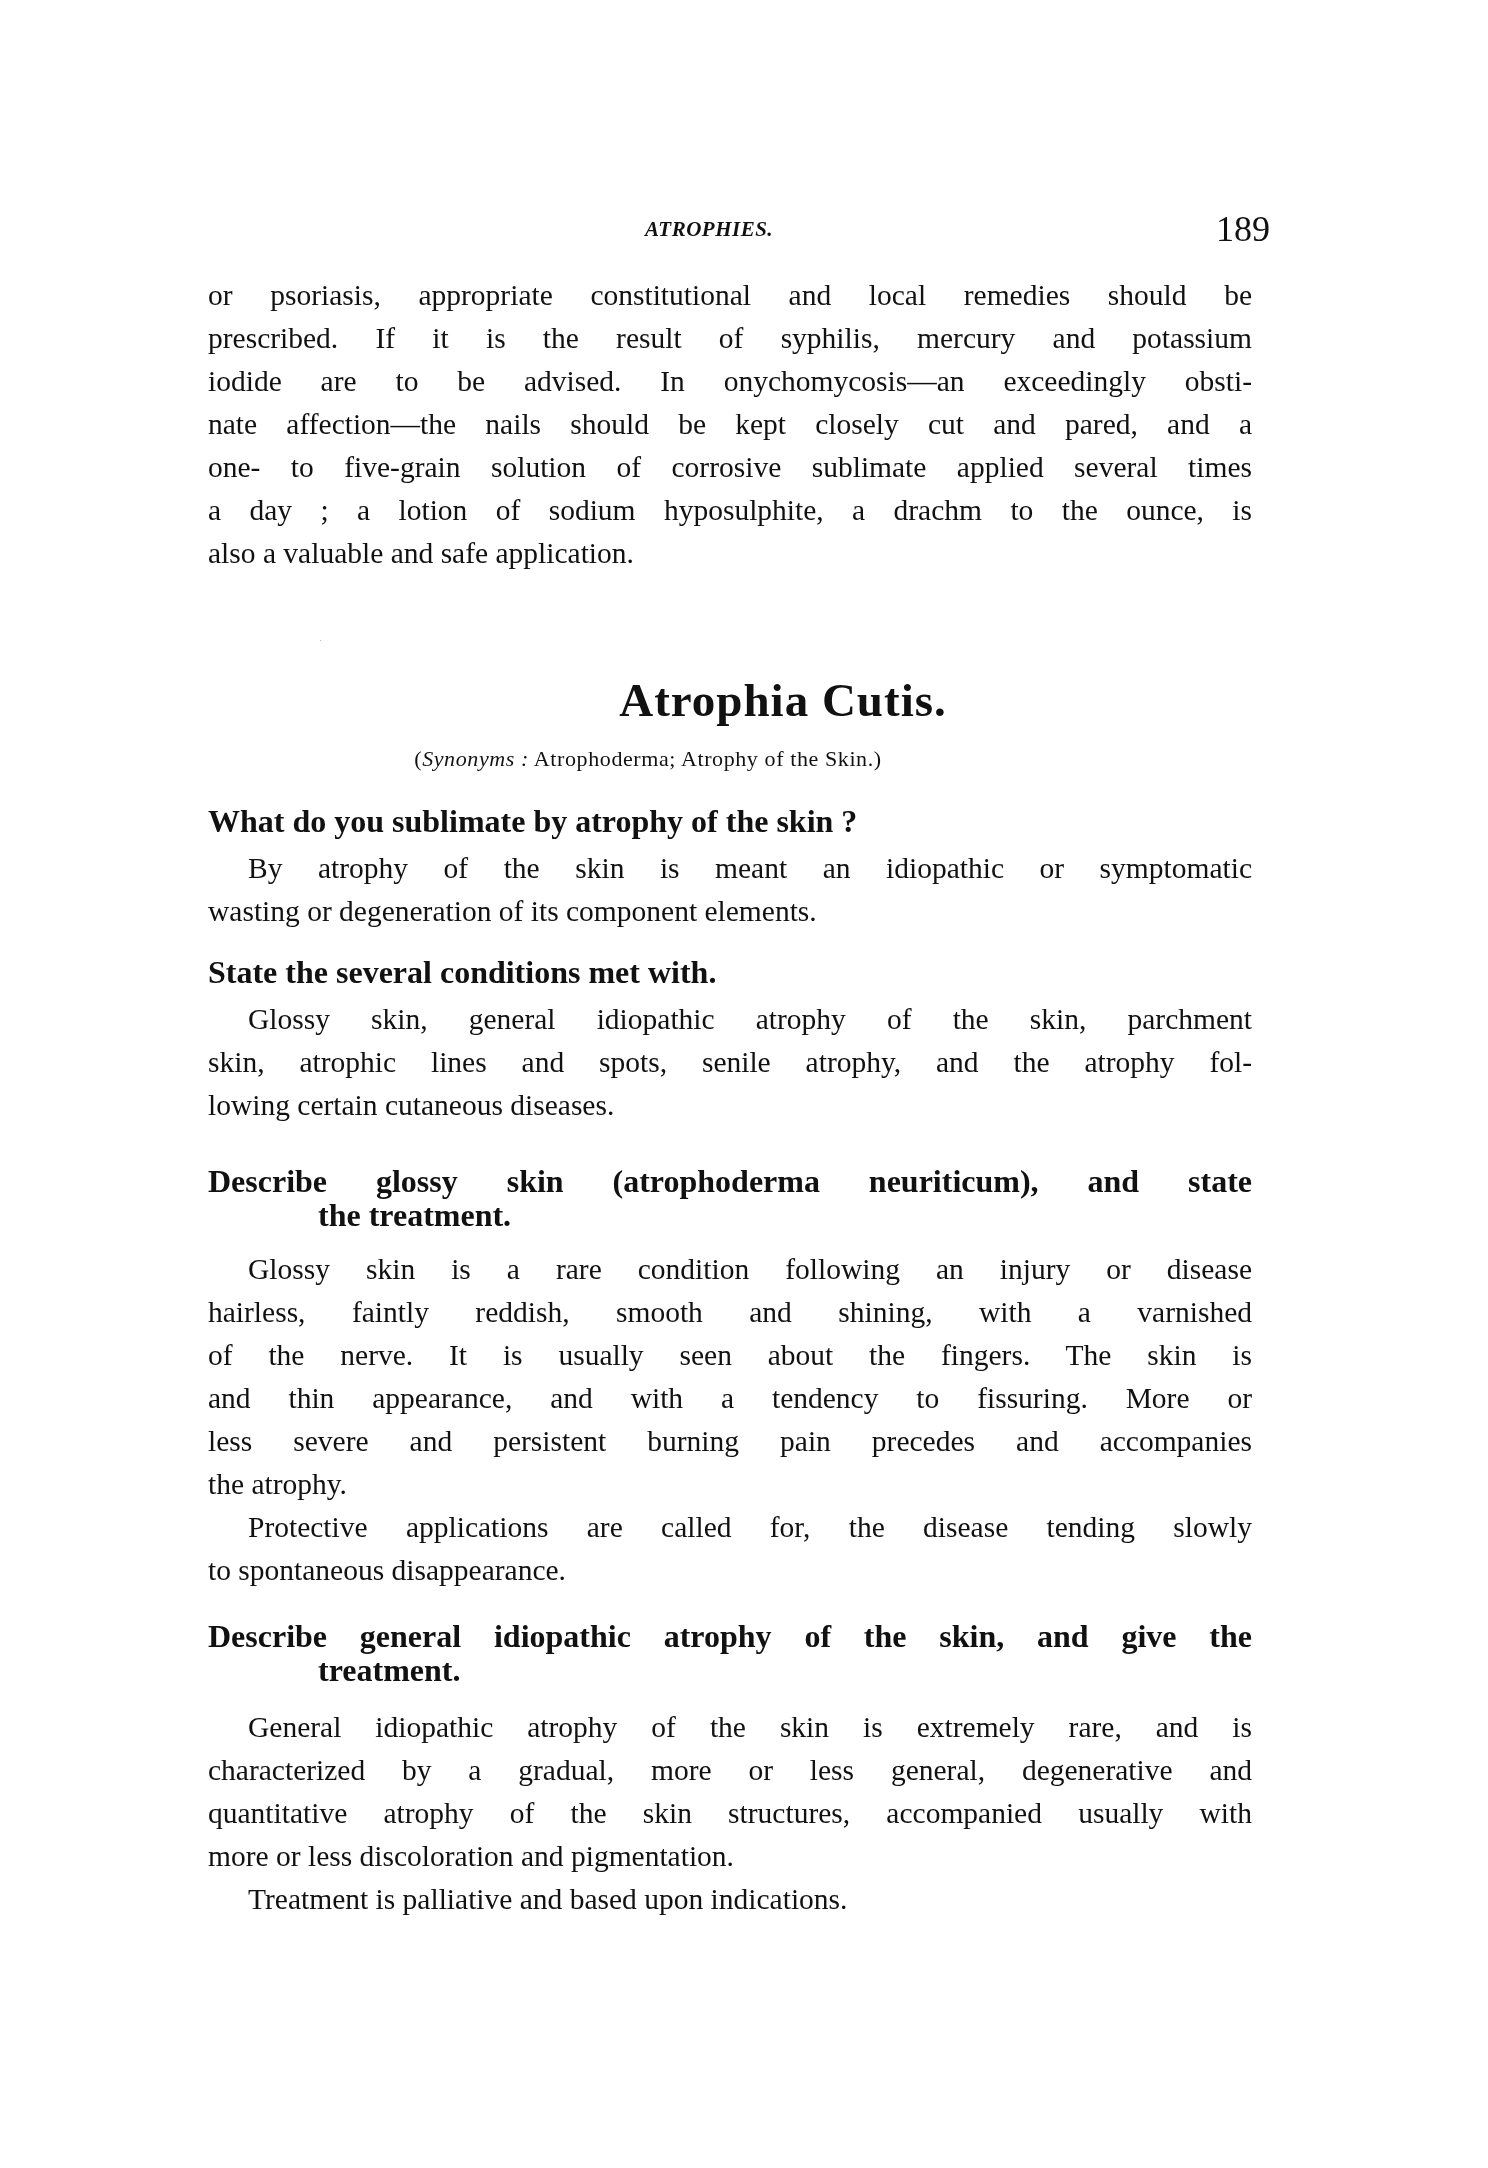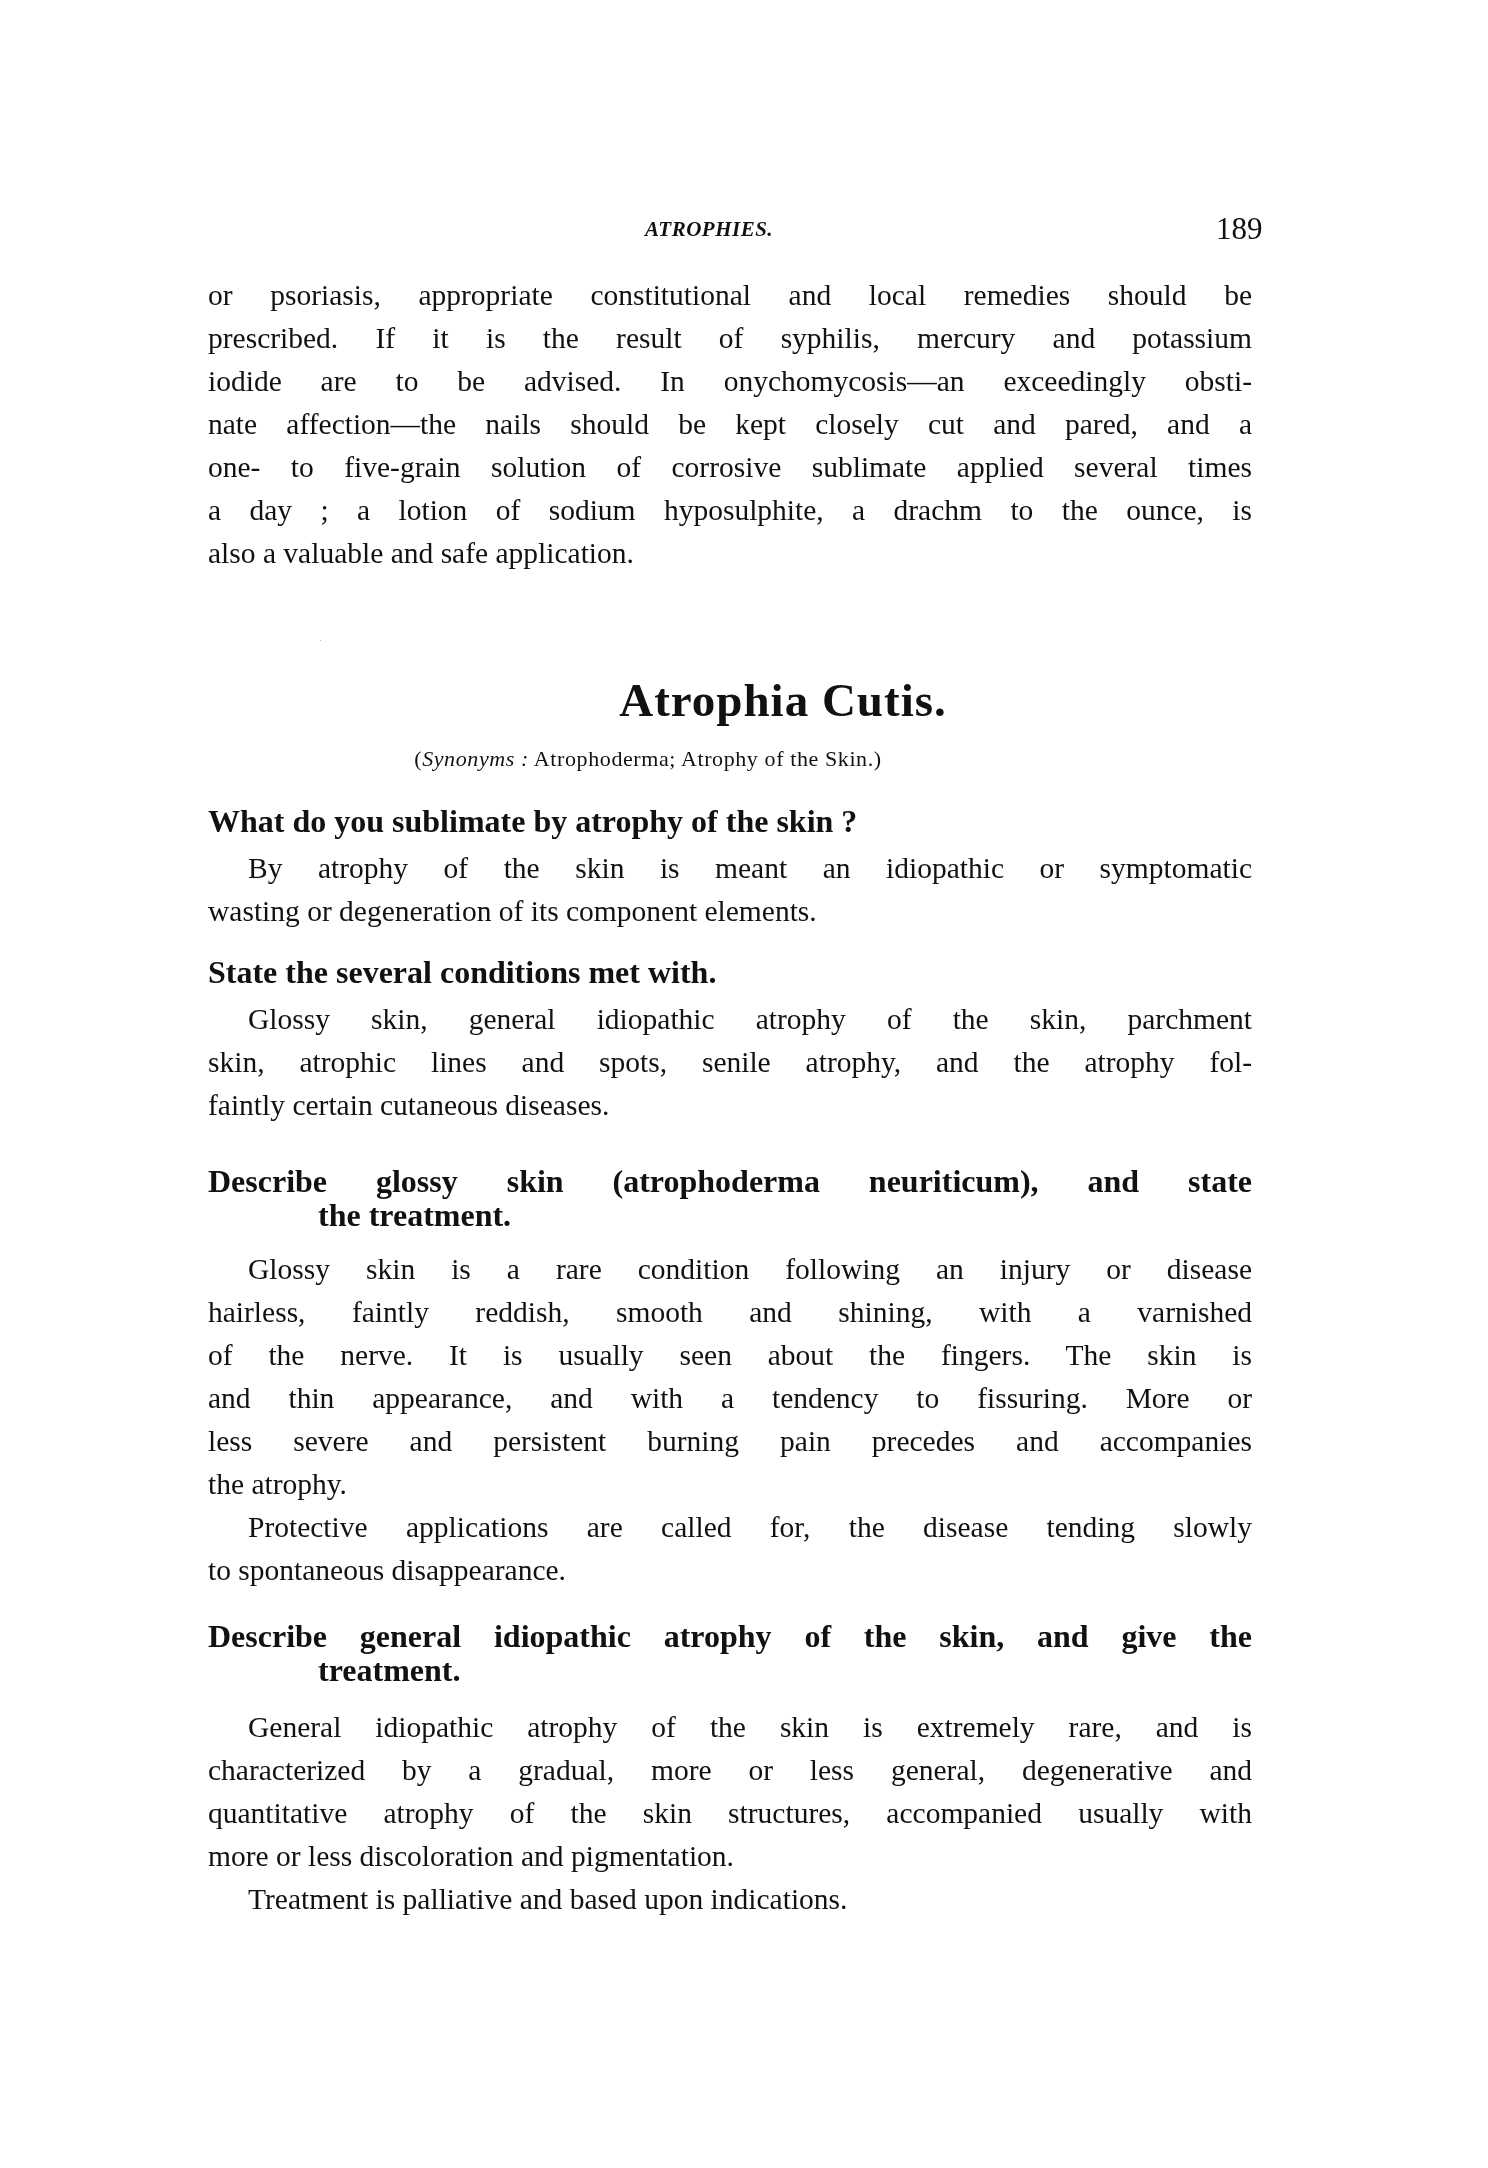--- a/index.html
+++ b/index.html
@@ -1,21 +1,21 @@
 <!DOCTYPE html>
 <html><head>
 <meta charset="utf-8">
 <style>
   html, body { margin: 0; padding: 0; background: #ffffff; }
   body { width: 1488px; height: 2168px; position: relative; overflow: hidden; color: #111111; }
   .page { position: absolute; left: 0; top: 0; width: 1488px; height: 2168px; background: #ffffff; border-radius: 17px; }
   .serif { font-family: "Liberation Serif", "DejaVu Serif", serif; }
   .running-head { position: absolute; top: 212px; left: 0; width: 1488px; height: 34px; }
   .rh-title { position: absolute; left: 645px; top: 0; font-size: 21px; font-style: italic; font-weight: bold; letter-spacing: 0.5px; line-height: 34px; }
-  .rh-page { position: absolute; left: 1216px; top: -2px; font-size: 31px; line-height: 38px; }
+  .rh-page { position: absolute; left: 1216px; top: -2px; font-size: 36px; line-height: 38px; }
   .block { position: absolute; left: 208px; width: 1044px; font-size: 29.5px; line-height: 43px; text-align: justify; }
   .line { display: block; height: 43px; white-space: nowrap; text-align-last: justify; text-align: justify; }
   .line.last { text-align-last: left; }
   .indent { padding-left: 40px; }
   .title { position: absolute; left: 0; width: 1488px; top: 672px; text-align: center; font-size: 47px; font-weight: bold; line-height: 56px; letter-spacing: 1px; padding-left: 39px; }
   .synonyms { position: absolute; left: 0; width: 1296px; top: 744px; text-align: center; font-size: 22px; line-height: 30px; letter-spacing: 0.6px; }
   .synonyms .syn-label { font-style: italic; }
   .question { position: absolute; left: 208px; width: 1044px; font-size: 32px; font-weight: bold; line-height: 34px; }
   .question .qline { display: block; white-space: nowrap; }
   .question .qline.justify { text-align: justify; text-align-last: justify; }
@@ -56,21 +56,21 @@
     <span class="line indent">By atrophy of the skin is meant an idiopathic or symptomatic</span>
     <span class="line last">wasting or degeneration of its component elements.</span>
   </div>
 
   <div class="question" style="top:955px;">
     <span class="qline">State the several conditions met with.</span>
   </div>
   <div class="block" style="top:998px;">
     <span class="line indent">Glossy skin, general idiopathic atrophy of the skin, parchment</span>
     <span class="line">skin, atrophic lines and spots, senile atrophy, and the atrophy fol-</span>
-    <span class="line last">faintly certain cutaneous diseases.</span>
+    <span class="line last">lowing certain cutaneous diseases.</span>
   </div>
 
   <div class="question" style="top:1164px;">
     <span class="qline justify">Describe glossy skin (atrophoderma neuriticum), and state</span>
     <span class="qline cont">the treatment.</span>
   </div>
   <div class="block" style="top:1248px;">
     <span class="line indent">Glossy skin is a rare condition following an injury or disease</span>
     <span class="line">hairless, faintly reddish, smooth and shining, with a varnished</span>
     <span class="line">of the nerve.  It is usually seen about the fingers.  The skin is</span>

